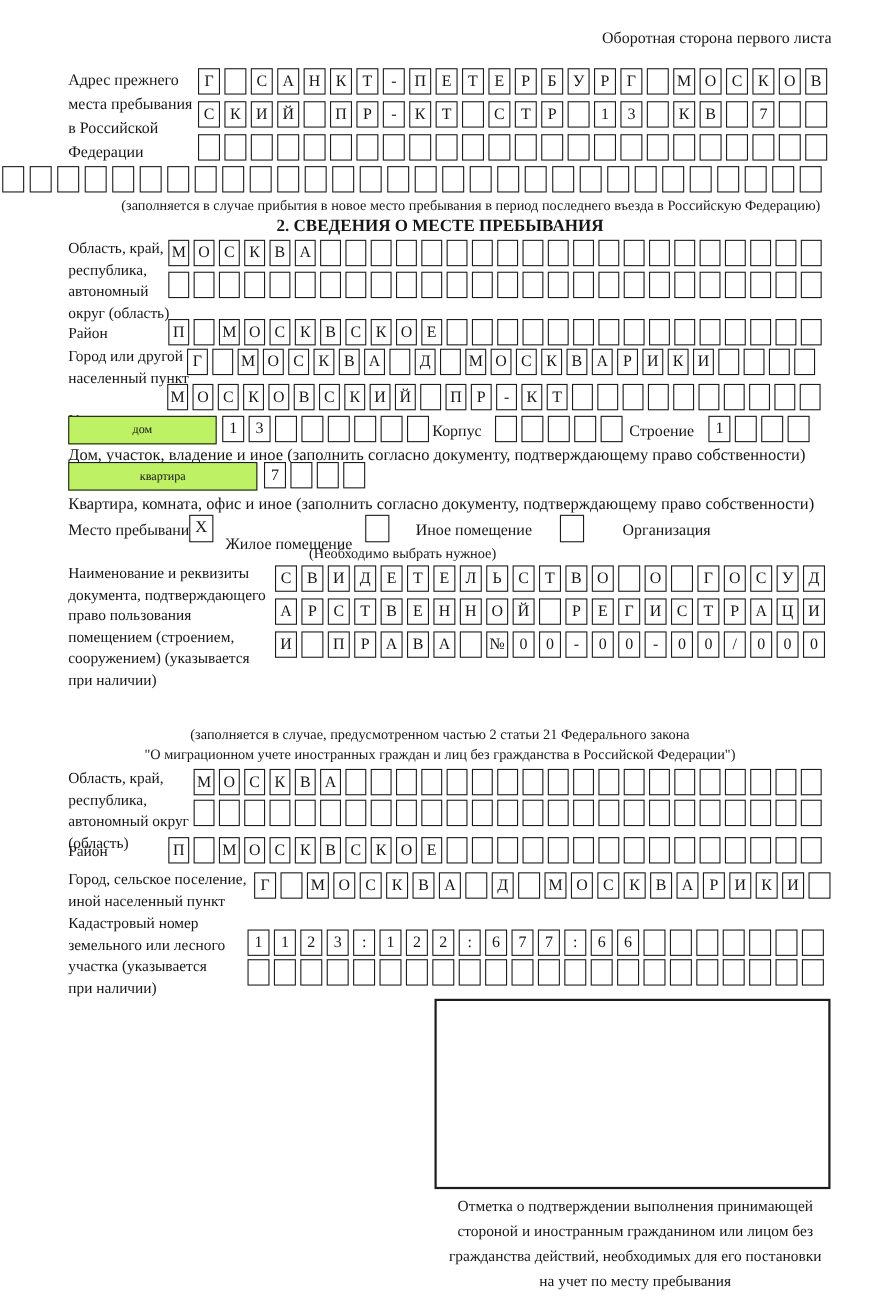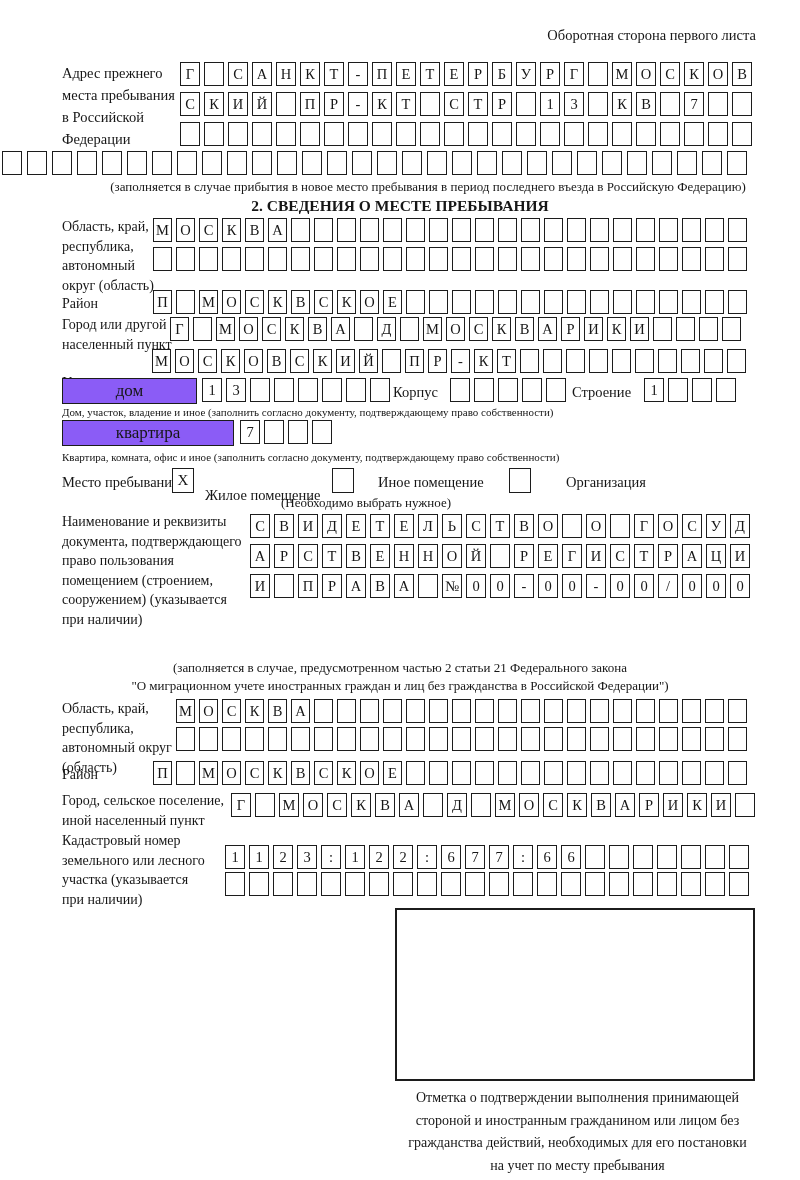--- a/index.html
+++ b/index.html
@@ -14,29 +14,29 @@
   .cellrow { display:flex; gap:4px; }
   .cellrow.tight { gap:4px; }
   .cell {
     box-sizing:border-box; flex:0 0 auto; width:20px; height:24px;
     border:1.6px solid #1c1c1c; display:flex; align-items:center; justify-content:center;
     font-size:14.5px; font-weight:normal; background:#fff;
   }
   .tight .cell { width:19px; }
   .widebox {
     box-sizing:border-box; border:1.6px solid #1c1c1c; height:26px;
-    display:flex; align-items:center; justify-content:center; font-size:17px; background:#8b5cf6;
+    display:flex; align-items:center; justify-content:center; font-size:11px; background:#bef264;
   }
   .chk {
     box-sizing:border-box; width:22px; height:25px; border:1.6px solid #1c1c1c;
     display:inline-flex; align-items:center; justify-content:center; font-size:15px; background:#fff;
   }
   .center { width:800px; text-align:center; left:0; }
   .small-note { font-size:13px; }
-  .cap { font-size:11px; }
+  .cap { font-size:15px; }
   .sec-title { font-weight:bold; font-size:15.5px; }
   .stamp-box { box-sizing:border-box; border:2px solid #1c1c1c; background:#fff; }
   .stamp-cap { font-size:14px; line-height:22.5px; text-align:center; }
 </style>
 </head>
 <body>
 
 <div class="page">
 
   <div class="abs lbl-big" style="top:24px; right:44px;">Оборотная сторона первого листа</div>

